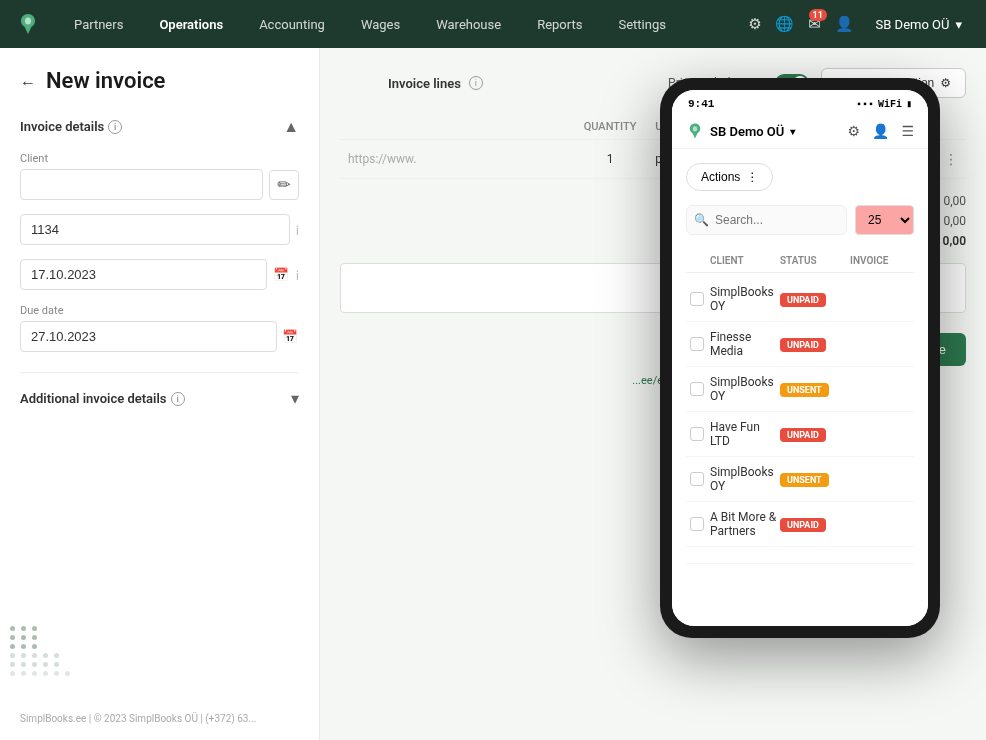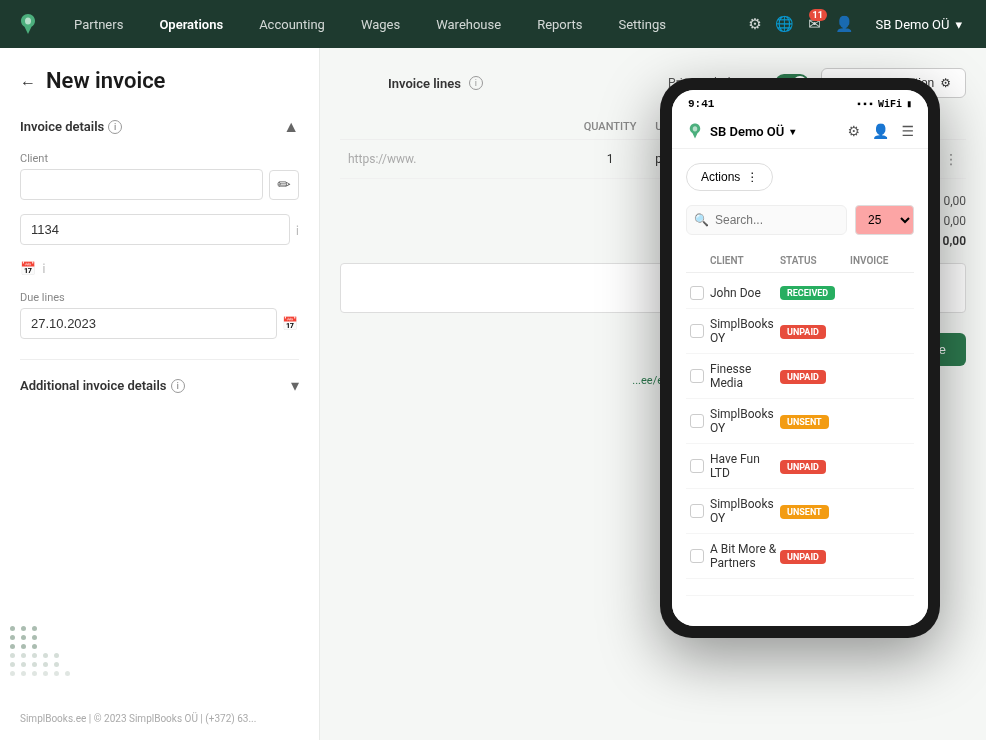--- a/index.html
+++ b/index.html
@@ -633,27 +633,28 @@
 
     <div class="form-group">
       <div class="form-input-row">
         <input class="form-input" type="text" value="1134" style="">
         <span class="form-input-icon">ℹ</span>
       </div>
     </div>
 
     <div class="form-group">
       <div class="form-input-row">
+        <input class="form-input" type="text" value="17.10.2023" style="">
         <span class="form-input-icon">📅</span>
         <span class="form-input-icon">ℹ</span>
       </div>
     </div>
 
     <div class="form-group">
-      <label class="form-label">Due lines</label>
+      <label class="form-label">Due date</label>
       <div class="form-input-row">
         <input class="form-input" type="text" value="27.10.2023" style="">
         <span class="form-input-icon">📅</span>
       </div>
     </div>
 
     <div class="additional-section">
       <div class="additional-header">
         <div class="section-title">
           <span>Additional invoice details</span>
@@ -842,28 +843,20 @@
             <div>CLIENT</div>
             <div>STATUS</div>
             <div>INVOICE</div>
           </div>
 
           <div id="mobile-rows">
               <div class="mobile-table-row">
       <div>
                   <div class="mobile-checkbox"></div>
                 </div>
-      <div class="client-name">John Doe</div>
-      <div><span class="status-badge status-received">RECEIVED</span></div>
-      <div class="invoice-num"></div>
-    </div>
-              <div class="mobile-table-row">
-      <div>
-                  <div class="mobile-checkbox"></div>
-                </div>
       <div class="client-name">SimplBooks OY</div>
       <div><span class="status-badge status-unpaid">UNPAID</span></div>
       <div class="invoice-num"></div>
     </div>
               <div class="mobile-table-row">
       <div>
                   <div class="mobile-checkbox"></div>
                 </div>
       <div class="client-name">Finesse Media</div>
       <div><span class="status-badge status-unpaid">UNPAID</span></div>

